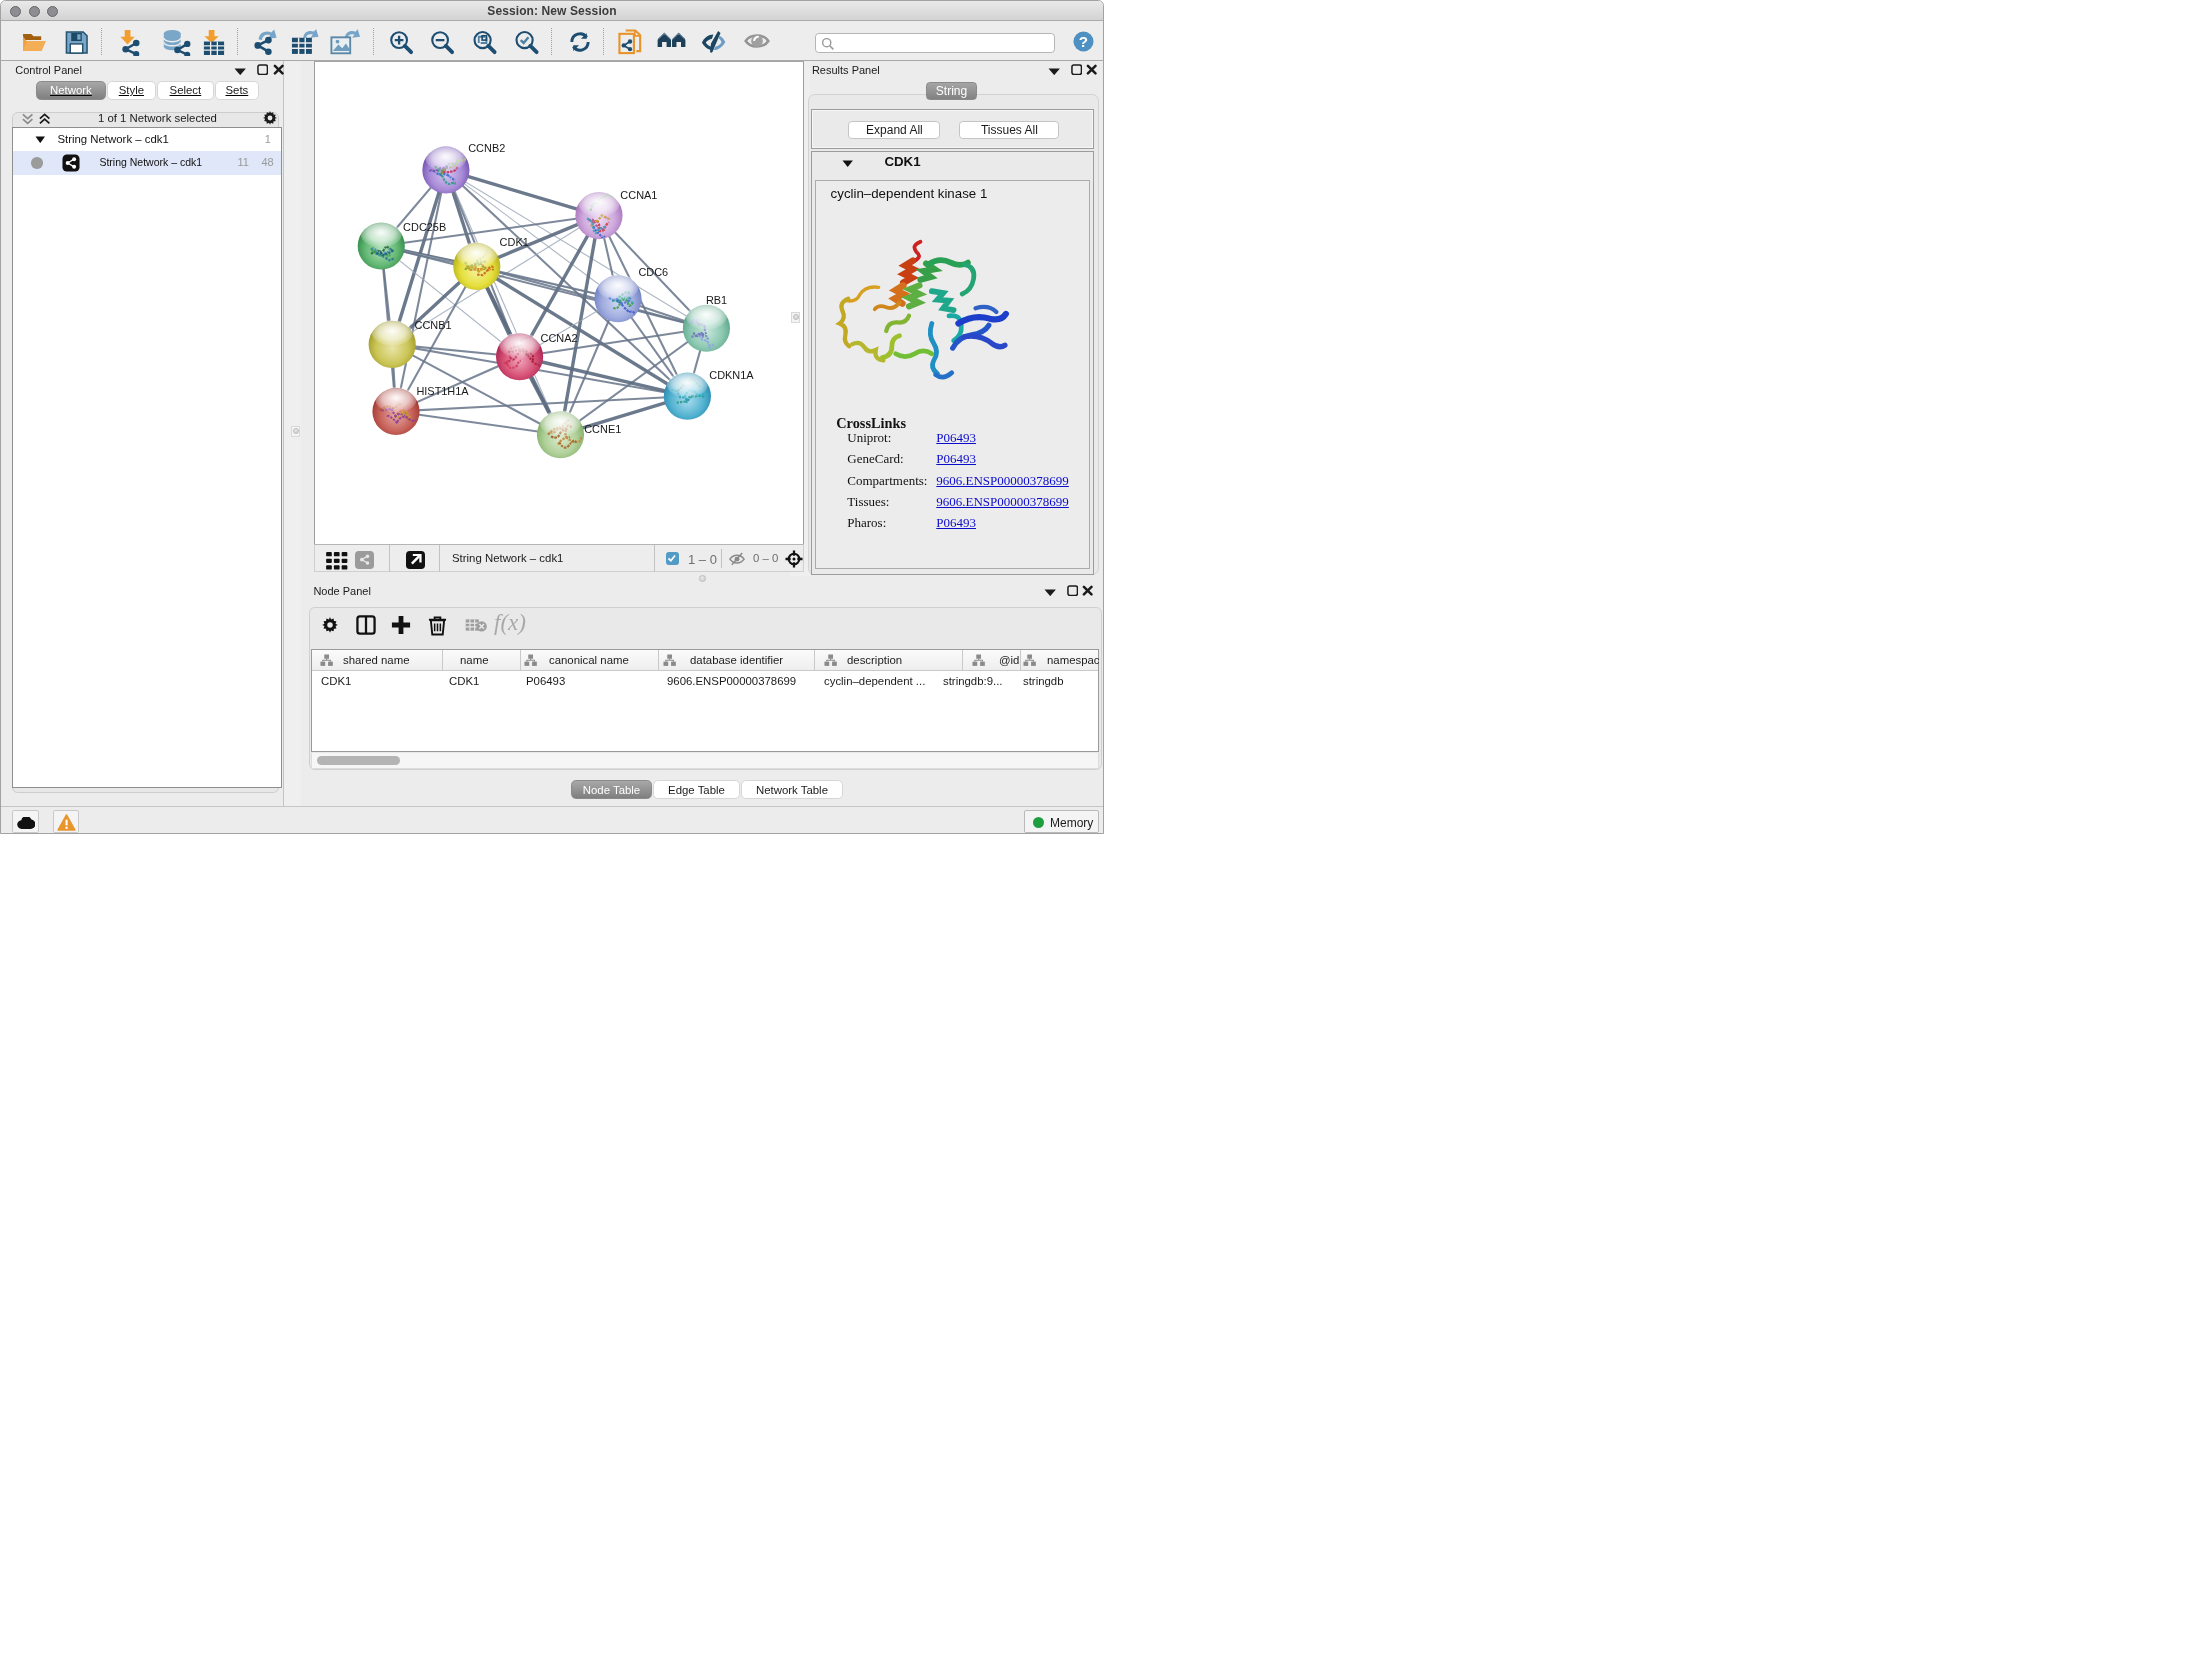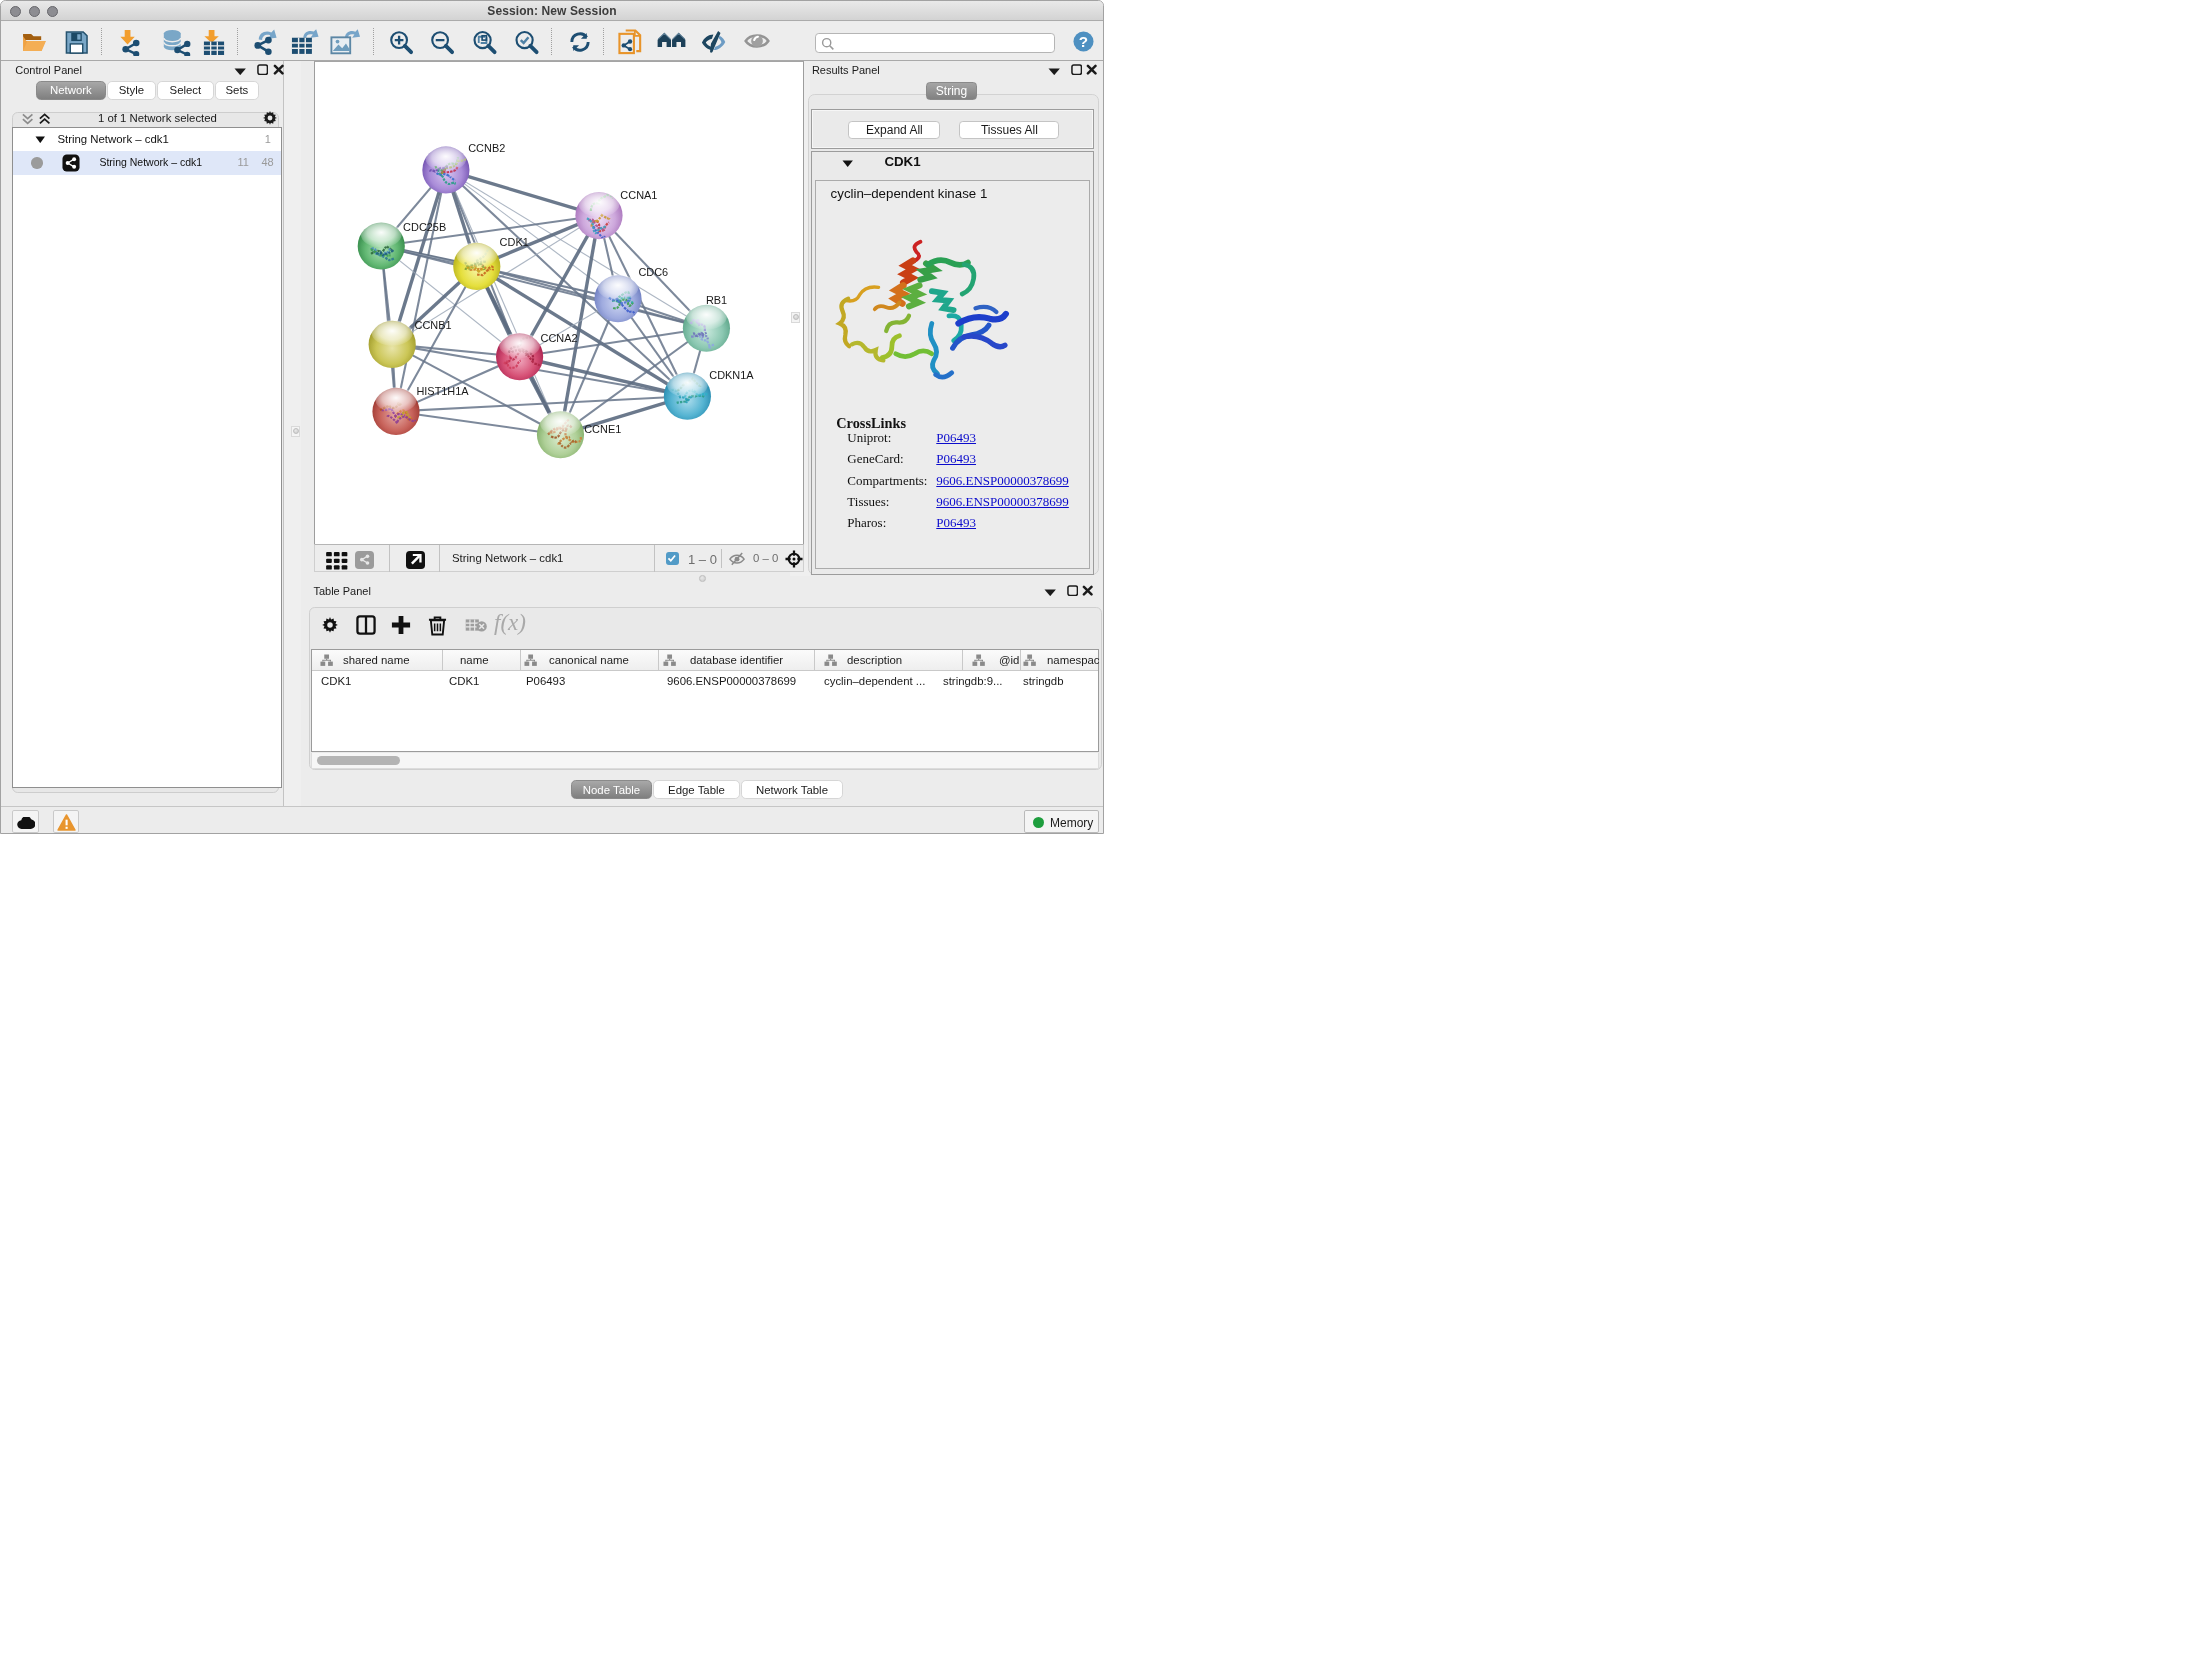--- a/index.html
+++ b/index.html
@@ -38,21 +38,21 @@
 #rpanel { position:absolute; left:809px; top:60px; width:295px; height:515px; background:#ececec;padding-left:8px; }
 #tpanel { position:absolute; left:300px; top:580px; width:805px; height:224px; background:#ececec; }
 #statusbar { position:absolute; left:0; top:805px; width:100%; height:29.5px;
   background:#ececec; border-top:1px solid #c6c6c6; }
 
 .gutter { position:absolute; background:#efefef; }
 .handlebox { position:absolute; background:#f4f4f4; border:1px solid #d9d9d9; }
 .handledot { position:absolute; border-radius:50%;
   background:radial-gradient(circle at 40% 35%, #e8e8e8, #c9c9c9); border:1px solid #bdbdbd;}
 
-.tabrow { display:flex; gap:1px; }
+.tabrow { display:flex; gap:1px;text-decoration:underline; }
 .tab { height:18.5px; background:#fff; border:1px solid #d6d6d6; border-radius:4.8px;
   font-size:11.4px; color:#1b1b1b; text-align:center; line-height:17px; }
 .tabsel { background:linear-gradient(#a8a8a8,#7f7f7f); color:#fff; border-color:#8a8a8a; }
 .rbtn { position:absolute; top:10.5px; width:92px; height:18.5px; background:#fff;
   border:1px solid #c4c4c4; border-radius:3.8px; font-size:12px; color:#1b1b1b;
   text-align:center; line-height:17.6px; }
 .xrow { position:absolute; left:31px; width:247px; height:19px;
   font-family:"Liberation Serif",serif; font-size:13px; color:#111; }
 .xlab { position:absolute; left:0; }
 .xlink { position:absolute; left:89px; color:#0b0bcc; text-decoration:underline; }
@@ -654,21 +654,21 @@
             <span class="xlink">9606.ENSP00000378699</span>
           </div>
         <div class="xrow" style="top:334px;">
             <span class="xlab">Pharos:</span>
             <span class="xlink">P06493</span>
           </div>
       </div>
     </div>
   </div>
   <div id="tpanel">
-    <div class="ptitle" style="position:absolute; left:12.4px; top:3.8px;">Table Panel</div>
+    <div class="ptitle" style="position:absolute; left:12.4px; top:3.8px;">Node Panel</div>
     <svg style="position:absolute; left:743px; top:7.6px" width="12.4" height="7.6" viewBox="0 0 13 8">
         <path d="M0.5 0.5 h12 L6.5 7.5 Z" fill="#1b1b1b"></path>
       </svg>
     <svg style="position:absolute; left:766px; top:3.8px" width="11.4" height="11.4" viewBox="0 0 12 12">
         <rect x="1" y="1" width="10" height="10" rx="2" fill="none" stroke="#1b1b1b" stroke-width="1.6"></rect>
       </svg>
     <svg style="position:absolute; left:781px; top:3.8px" width="11.4" height="11.4" viewBox="0 0 12 12">
         <path d="M2 2 L10 10 M10 2 L2 10" stroke="#1b1b1b" stroke-width="2.6" stroke-linecap="round"></path>
       </svg>
 

